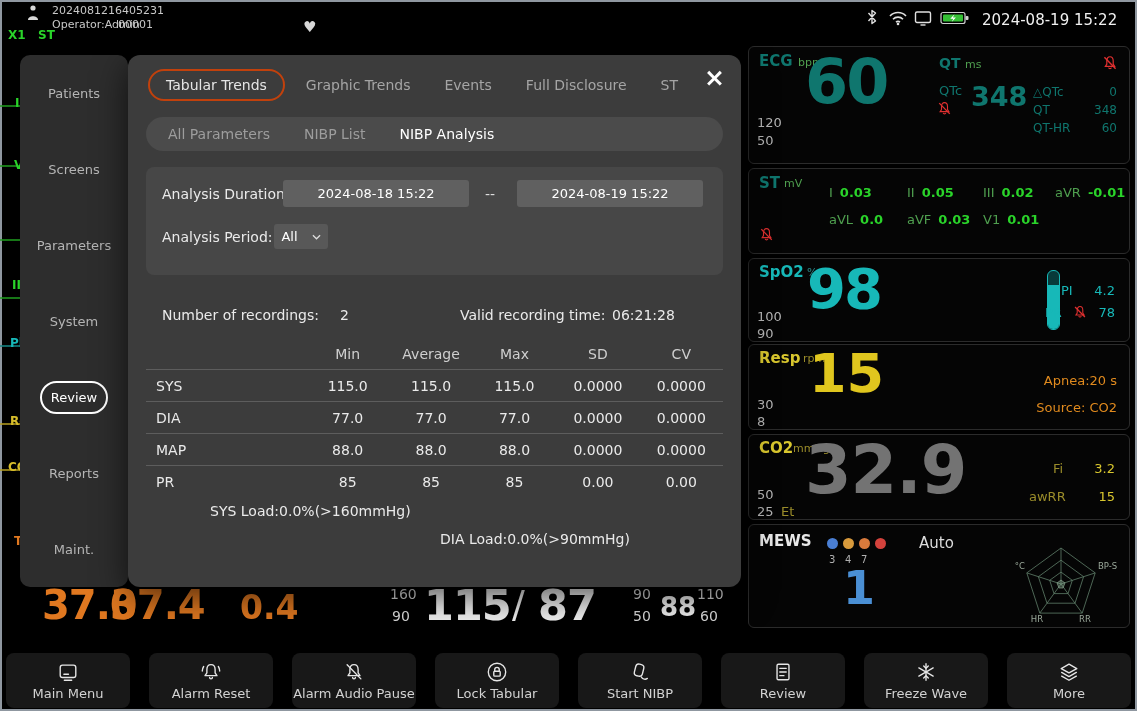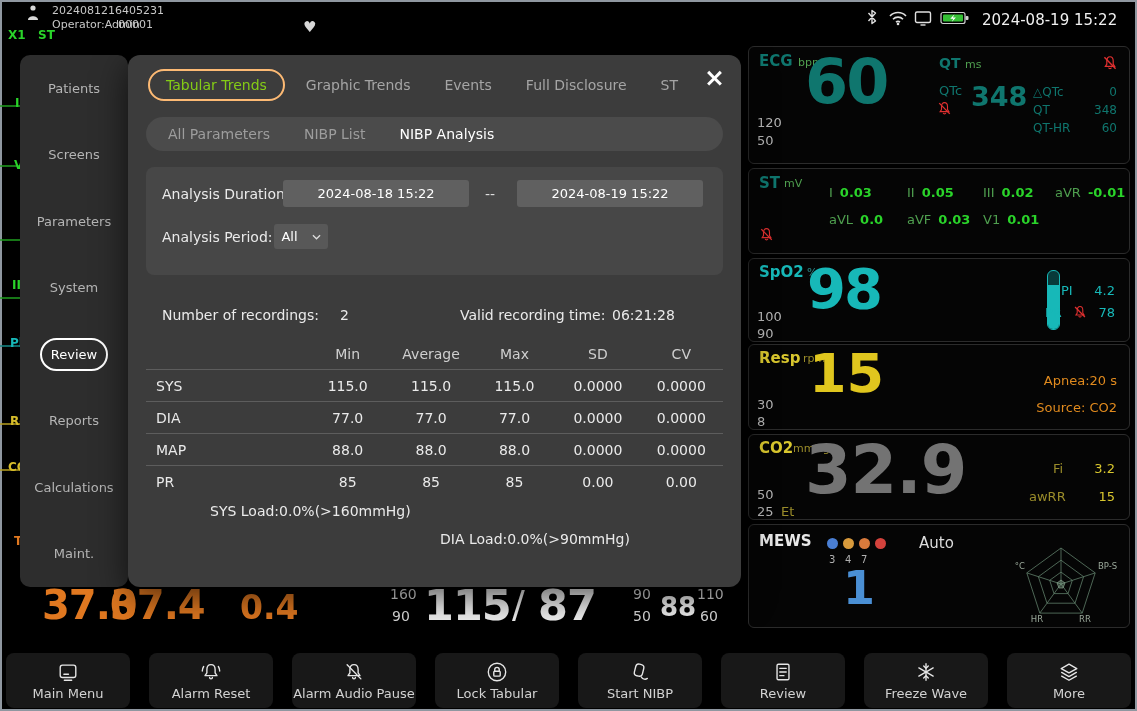--- a/index.html
+++ b/index.html
@@ -140,21 +140,21 @@
   .sd-item{flex:1;display:flex;align-items:center;justify-content:center;color:#b5b5b5;
            font-size:13px;cursor:pointer;}
   .sd-item.selected span{border:2px solid #fff;border-radius:18px;padding:7px 9px;color:#fff;}
 
   
   .dialog{position:absolute;left:128px;top:55px;width:613px;height:532px;background:#3c3c3c;
           border-radius:12px;z-index:6;box-shadow:0 10px 34px rgba(0,0,0,.65);color:#eaeaea;}
   .dlg-tabs{position:absolute;left:20px;top:14px;right:52px;display:flex;align-items:center;
             gap:8px;overflow:hidden;white-space:nowrap;}
   .dlg-tab{color:#a5a5a5;font-size:14px;padding:7px 13px;cursor:pointer;}
-  .dlg-tab.selected{color:#84cc16;border:2px solid #fdba74;border-radius:19px;padding:6px 16px;}
+  .dlg-tab.selected{color:#e5e5e5;border:2px solid #c2410c;border-radius:19px;padding:6px 16px;}
   .dlg-close{position:absolute;top:10px;right:16px;font-size:25px;color:#fff;font-weight:bold;
              line-height:1;cursor:pointer;}
   .subtabs{position:absolute;left:18px;top:62px;width:577px;height:34px;background:#4b4b4b;
            border-radius:17px;display:flex;align-items:center;gap:34px;padding:0 22px;
            box-sizing:border-box;font-size:14px;}
   .subtab{color:#9d9d9d;cursor:pointer;}
   .subtab.selected{color:#fff;}
   .apanel{position:absolute;left:18px;top:112px;width:577px;height:108px;background:#474747;
           border-radius:8px;}
   .ap-durlab{left:16px;top:19px;font-size:14px;}
@@ -517,23 +517,20 @@
     <div class="sd-item">
         <span>System</span>
       </div>
     <div class="sd-item selected">
         <span>Review</span>
       </div>
     <div class="sd-item">
         <span>Reports</span>
       </div>
     <div class="sd-item">
-        <span>Calculations</span>
-      </div>
-    <div class="sd-item">
         <span>Maint.</span>
       </div>
   </div>
 
   <div class="dialog">
     <div class="dlg-tabs">
       <span class="dlg-tab selected">Tabular Trends</span>
       <span class="dlg-tab">Graphic Trends</span>
       <span class="dlg-tab">Events</span>
       <span class="dlg-tab">Full Disclosure</span>

